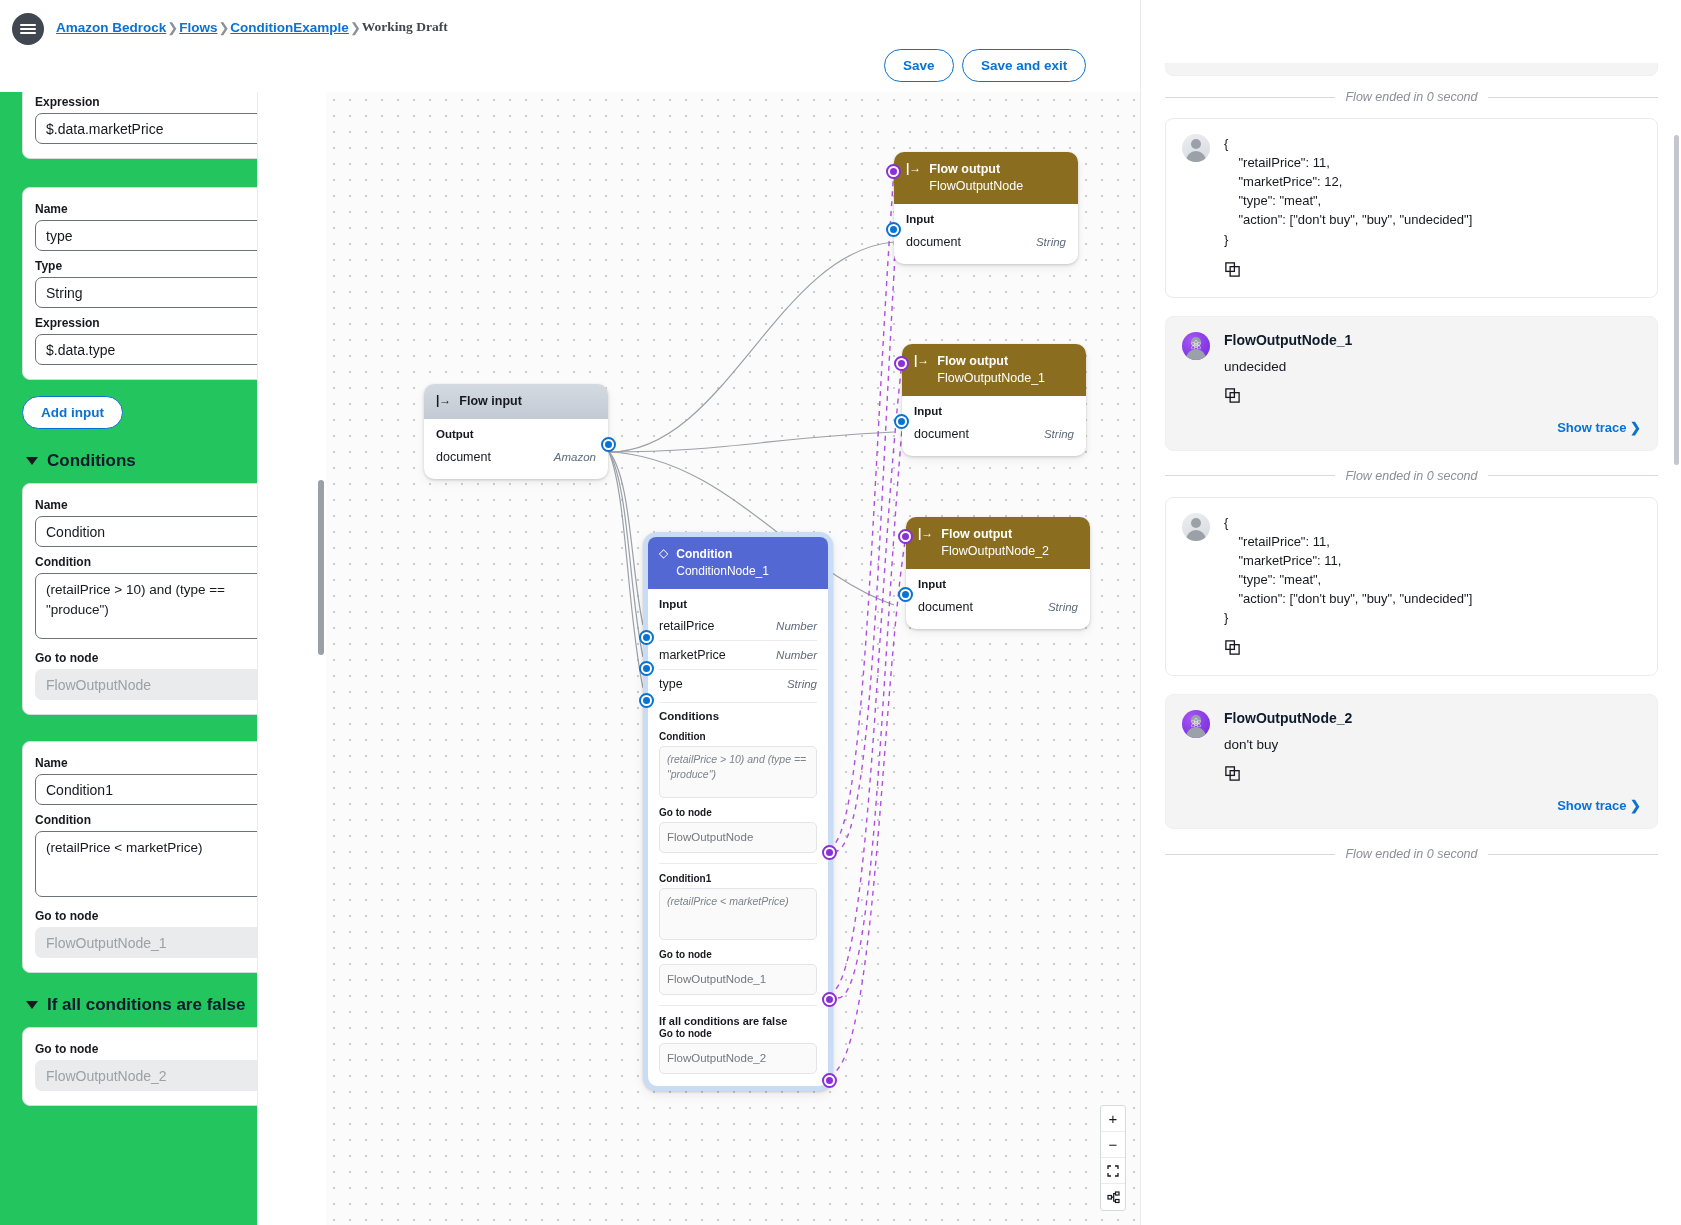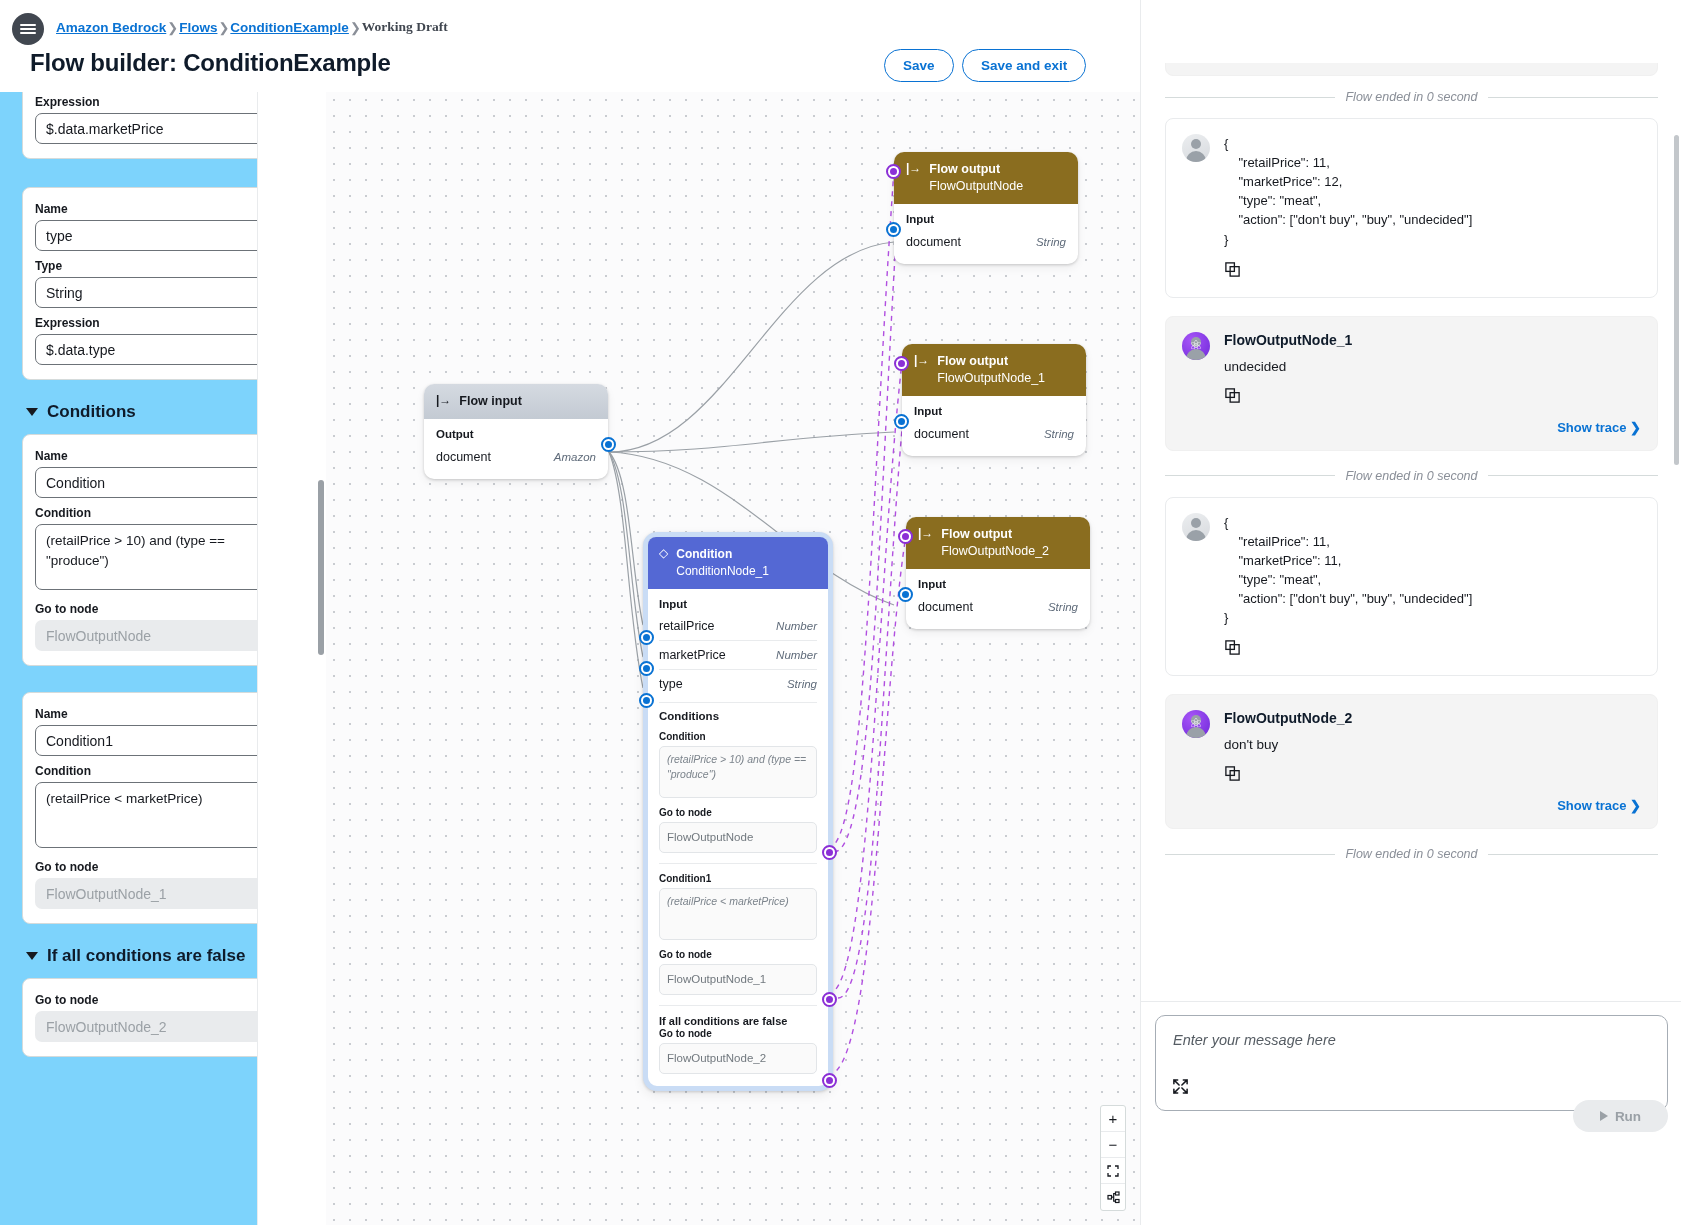--- a/index.html
+++ b/index.html
@@ -32,21 +32,21 @@
     border:1px solid #0972d3; color:#0972d3; background:#fff;
     border-radius:18px; font-size:13.5px; font-weight:700; padding:8px 18px; cursor:pointer;
     font-family:"Liberation Sans", sans-serif;
   }
   #save-btn { position:absolute; left:884px; top:49px; }
   #save-exit-btn { position:absolute; left:962px; top:49px; }
 
   
   .left-panel {
     position:absolute; left:0; top:92px; width: 258px; height: 1133px;
-    background:#7dd3fc; overflow:hidden; border-right:1px solid #e9ebed;
+    background:#22c55e; overflow:hidden; border-right:1px solid #e9ebed;
   }
   .lp-inner { position:absolute; left:0; top:0; width:326px; }
   .card {
     margin: 0 22px 0 22px; border:1px solid #d5dbdb; border-radius:8px; padding:14px 12px 14px 12px; background:#fff;
     position:relative;
   }
   .fld-label { font-size:12px; font-weight:700; color:#16191f; margin-bottom:4px; }
   .txt-input {
     width:100%; height:31px; border:1px solid #6c7278; border-radius:7px;
     padding:4px 10px; font-size:14px; color:#16191f; background:#fff;
@@ -186,21 +186,20 @@
     </div>
     <div class="breadcrumb">
       <a>Amazon Bedrock</a>
       <span class="sep">❯</span>
       <a>Flows</a>
       <span class="sep">❯</span>
       <a>ConditionExample</a>
       <span class="sep">❯</span>
       <span class="current">Working Draft</span>
     </div>
-    <div class="page-title">Flow builder: ConditionExample</div>
     <button id="save-btn" class="btn-outline">Save</button>
     <button id="save-exit-btn" class="btn-outline">Save and exit</button>
   </div>
 
   <div class="left-panel">
     <div class="lp-inner">
 
       <div class="card" style="margin-top:-28px; padding-top:30px;">
         <div class="fld-label">Expression</div>
         <input class="txt-input" value="$.data.marketPrice" style="">
@@ -218,20 +217,23 @@
         <div class="fld-label">Type</div>
         <div class="select-wrap">
           <input class="txt-input" readonly="" value="String" style="">
           <div class="caret"></div>
         </div>
         <div class="spacer8"></div>
         <div class="fld-label">Expression</div>
         <input class="txt-input" value="$.data.type" style="">
       </div>
 
+      <div class="add-btn-wrap">
+        <button class="btn-outline">Add input</button>
+      </div>
 
       <div class="section-head">
         <span class="tri"></span>
         <span>Conditions</span>
       </div>
 
       <div class="card">
         <svg class="trash" width="15" height="16" viewBox="0 0 16 16" fill="none" stroke="#16191f" stroke-width="1.4">
           <path d="M2.5 4h11M6.4 4V2.4h3.2V4M4 4l.6 9.3h6.8L12 4" stroke-linecap="round" stroke-linejoin="round"></path>
         </svg>
@@ -561,29 +563,15 @@
         </div>
       </div>
 
       <div class="divider-txt" style="margin-top:18px;">
         <span>Flow ended in 0 second</span>
       </div>
 
       <div class="rp-scrollbar"></div>
     </div>
 
-    <div class="rp-foot">
-      <div class="chatbox">
-        <div class="ph">Enter your message here</div>
-        <div class="expand-ic">
-          <svg width="17" height="17" viewBox="0 0 18 18" fill="none" stroke="#16191f" stroke-width="1.6" stroke-linecap="round">
-            <path d="M2 2l5.5 5.5M2 2v4M2 2h4M16 16l-5.5-5.5M16 16v-4M16 16h-4M16 2l-5.5 5.5M16 2h-4M16 2v4M2 16l5.5-5.5M2 16h4M2 16v-4"></path>
-          </svg>
-        </div>
-      </div>
-      <div class="run-btn" style="bottom:93px;">
-        <span class="tri-r"></span>
-        <span>Run</span>
-      </div>
-    </div>
   </div>
 
 </div>
 
 </body></html>

